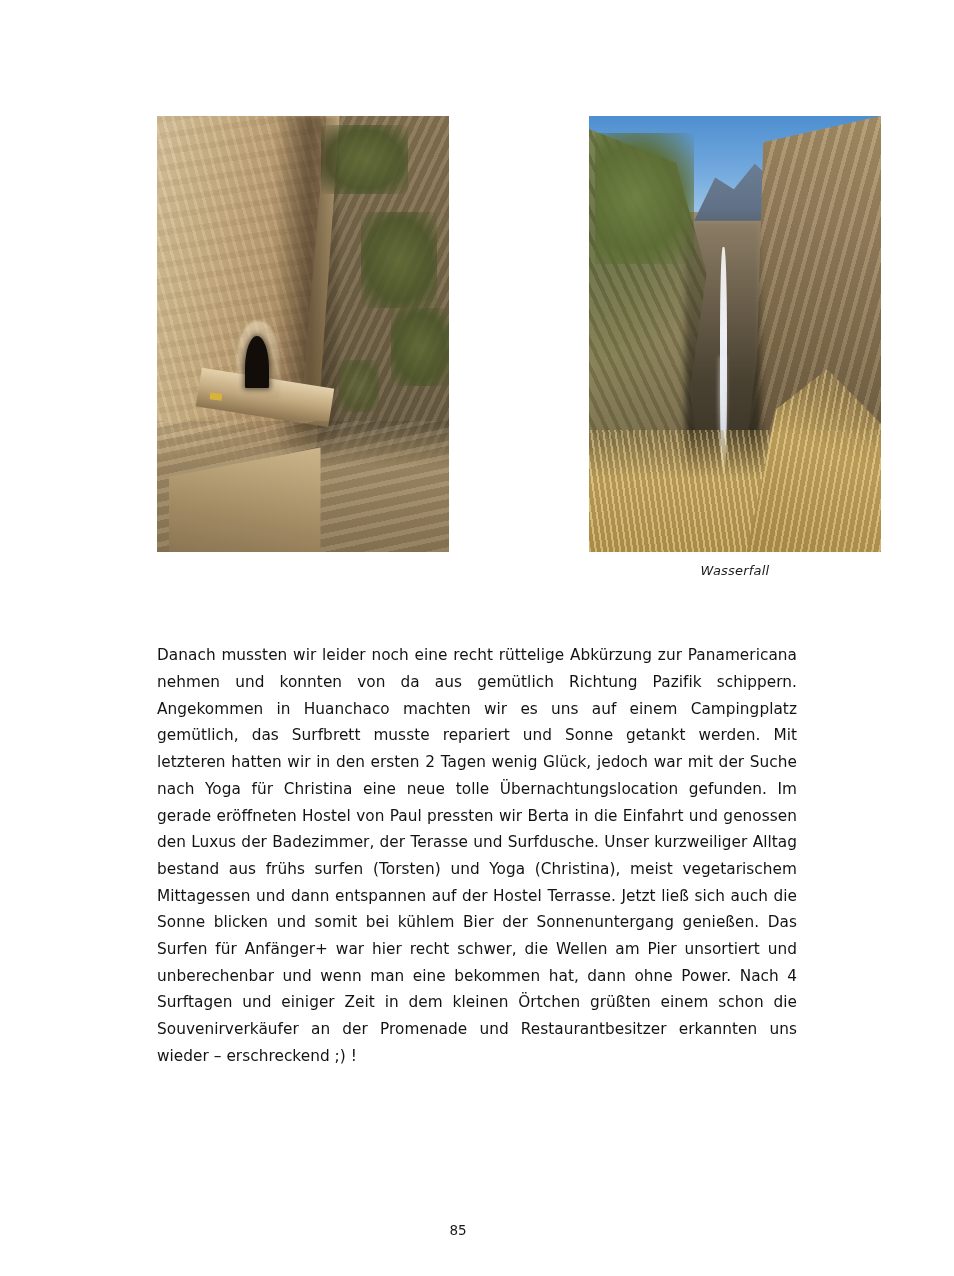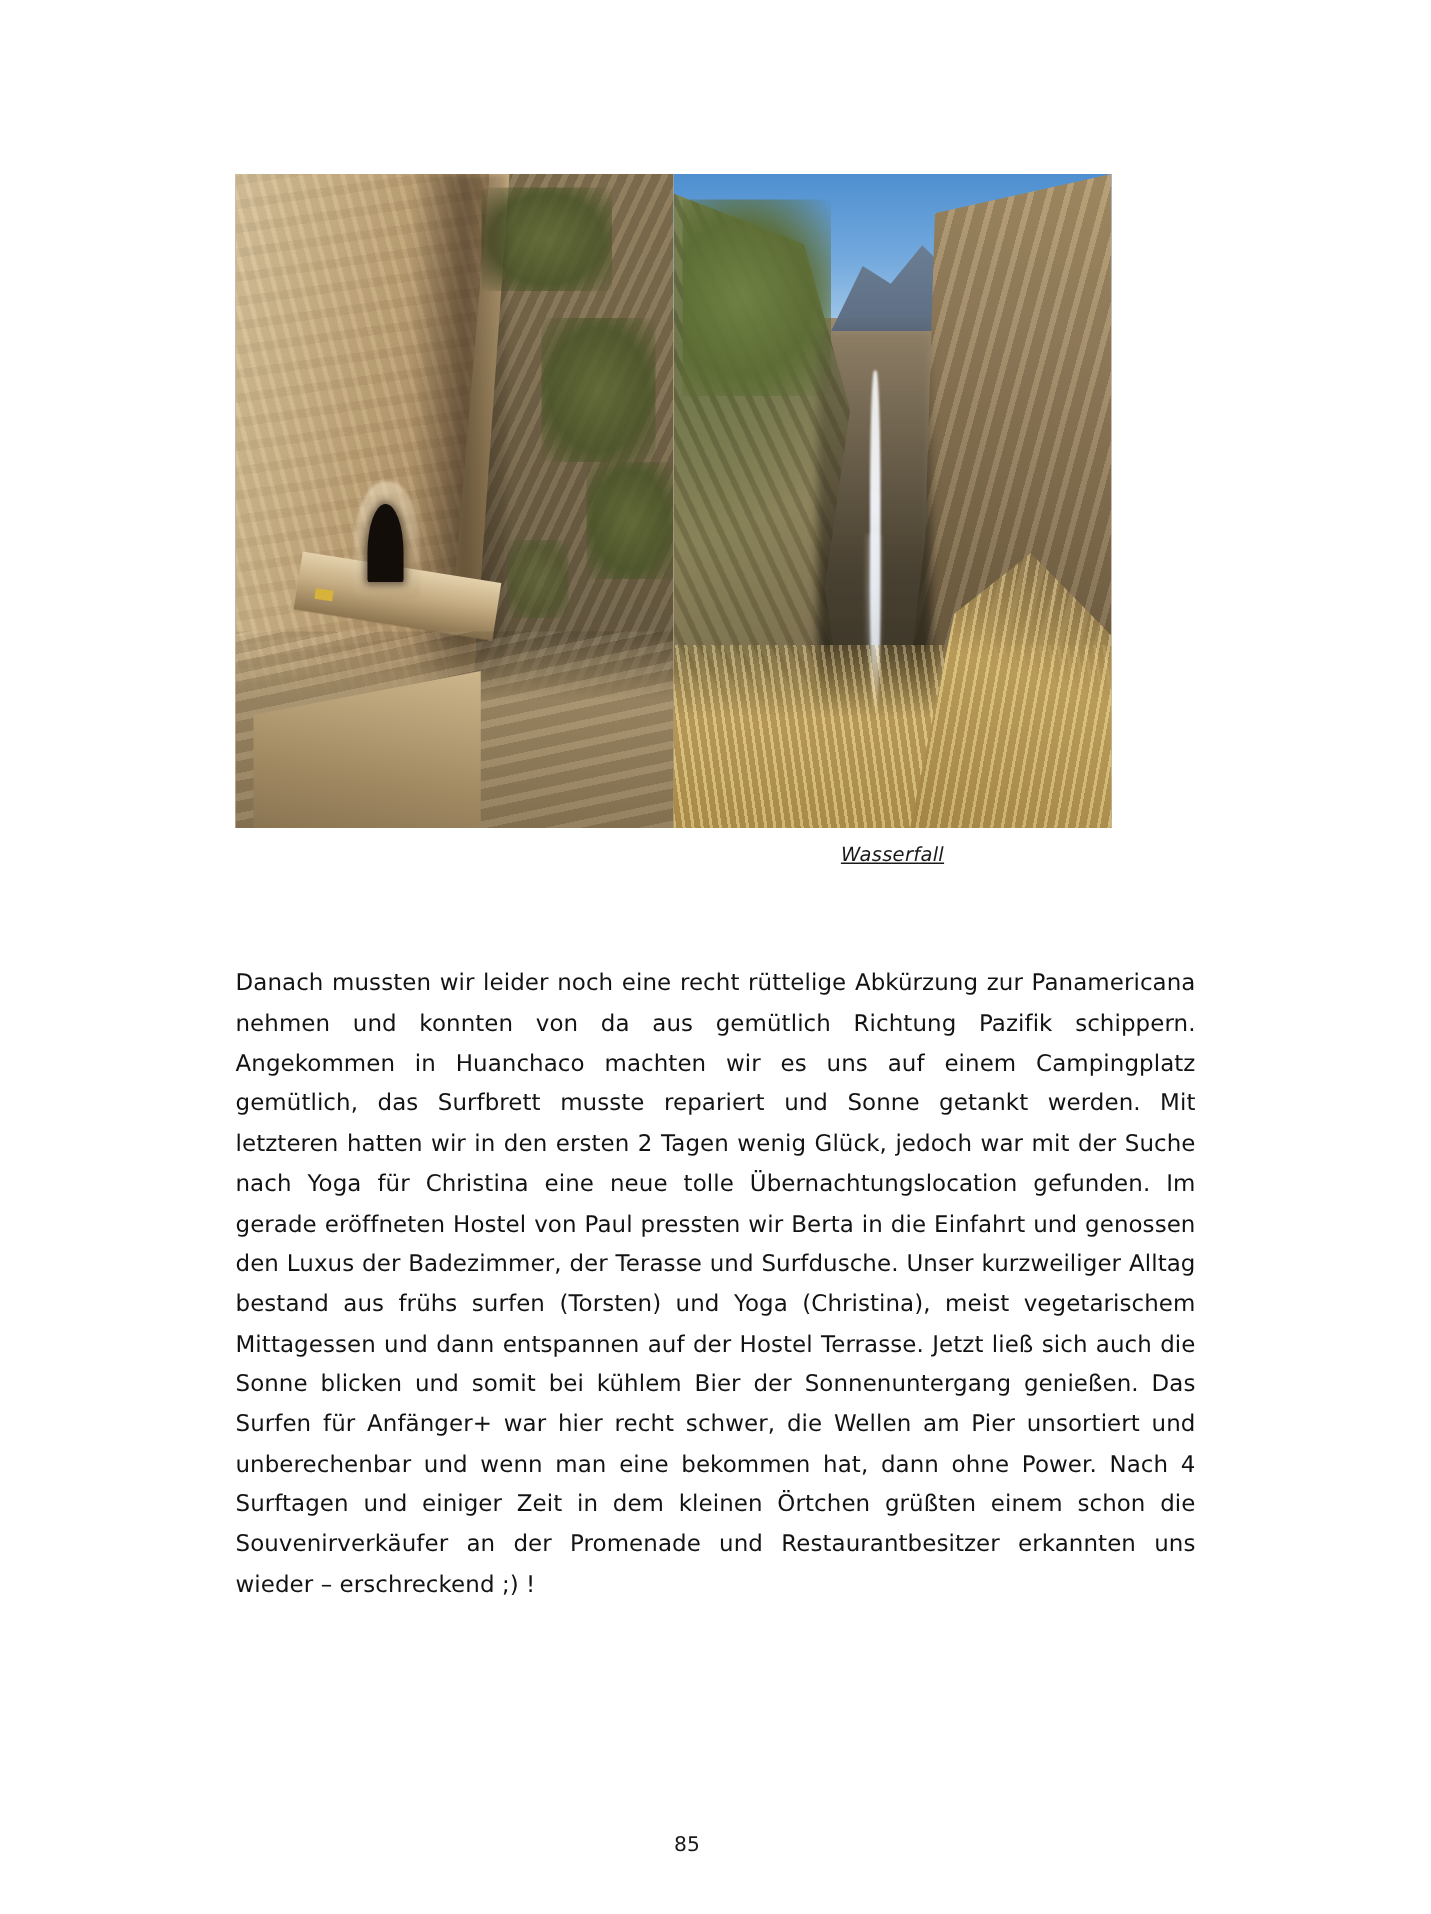--- a/index.html
+++ b/index.html
@@ -19,24 +19,24 @@
     position: absolute;
     inset: 0;
     background: #ffffff;
   }
 
   
   .figures {
     position: absolute;
     left: 157px;
     top: 116px;
-    width: 639px;
+    width: 724px;
     display: flex;
+    justify-content: space-between;
     align-items: flex-start;
-    text-decoration: underline;
   }
   .figure {
     display: flex;
     flex-direction: column;
     align-items: center;
   }
   .photo {
     width: 292px;
     height: 436px;
     position: relative;

